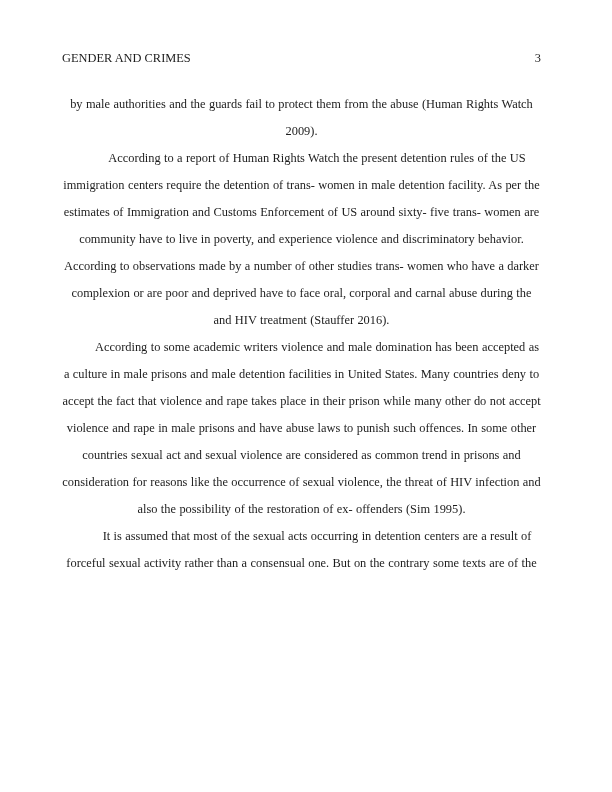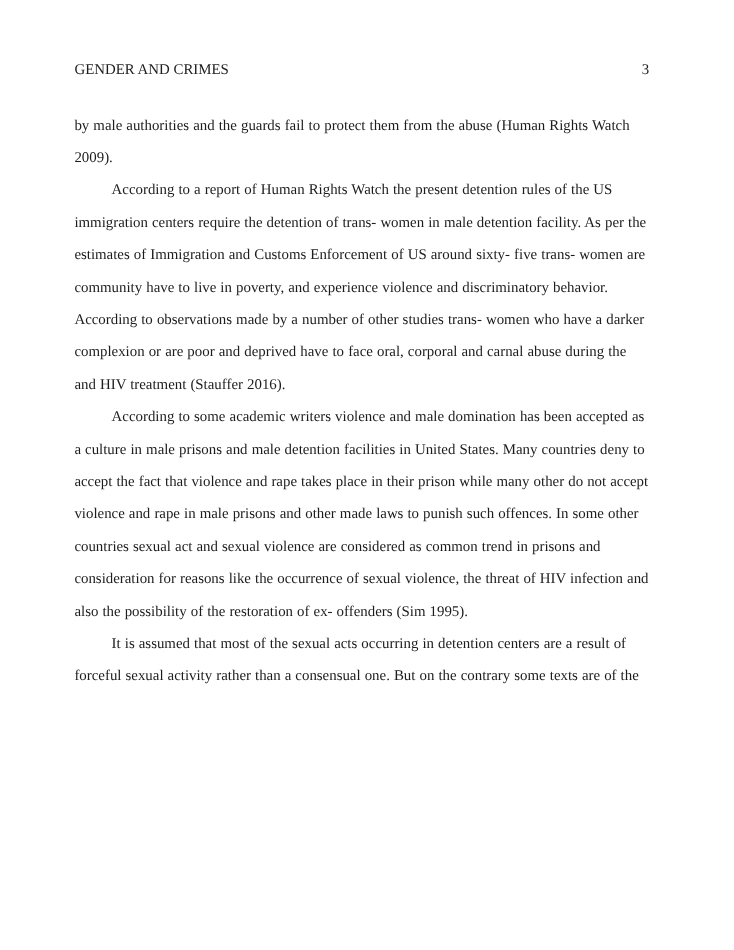--- a/index.html
+++ b/index.html
@@ -32,20 +32,21 @@
     position: absolute;
     top: 91px;
     left: 62px;
     width: 479px;
     font-size: 12.4px;
     line-height: 27px;
     word-spacing: 0.3px;
   }
   .para {
     margin: 0;
+    text-align: center;
   }
   .para + .para {
   }
   .line {
     white-space: nowrap;
     line-height: 27px;
     height: 27px;
   }
   .para.indented .line:first-child {
     padding-left: 31px;
@@ -71,21 +72,21 @@
         <div class="line">estimates of Immigration and Customs Enforcement of US around sixty- five trans- women are</div>
         <div class="line">community have to live in poverty, and experience violence and discriminatory behavior.</div>
         <div class="line">According to observations made by a number of other studies trans- women who have a darker</div>
         <div class="line">complexion or are poor and deprived have to face oral, corporal and carnal abuse during the</div>
         <div class="line">and HIV treatment (Stauffer 2016).</div>
       </div>
       <div class="para indented">
         <div class="line">According to some academic writers violence and male domination has been accepted as</div>
         <div class="line">a culture in male prisons and male detention facilities in United States. Many countries deny to</div>
         <div class="line">accept the fact that violence and rape takes place in their prison while many other do not accept</div>
-        <div class="line">violence and rape in male prisons and other made laws to punish such offences. In some other</div>
+        <div class="line">violence and rape in male prisons and have abuse laws to punish such offences. In some other</div>
         <div class="line">countries sexual act and sexual violence are considered as common trend in prisons and</div>
         <div class="line">consideration for reasons like the occurrence of sexual violence, the threat of HIV infection and</div>
         <div class="line">also the possibility of the restoration of ex- offenders (Sim 1995).</div>
       </div>
       <div class="para indented">
         <div class="line">It is assumed that most of the sexual acts occurring in detention centers are a result of</div>
         <div class="line">forceful sexual activity rather than a consensual one. But on the contrary some texts are of the</div>
       </div>
     </div>
 </div>

